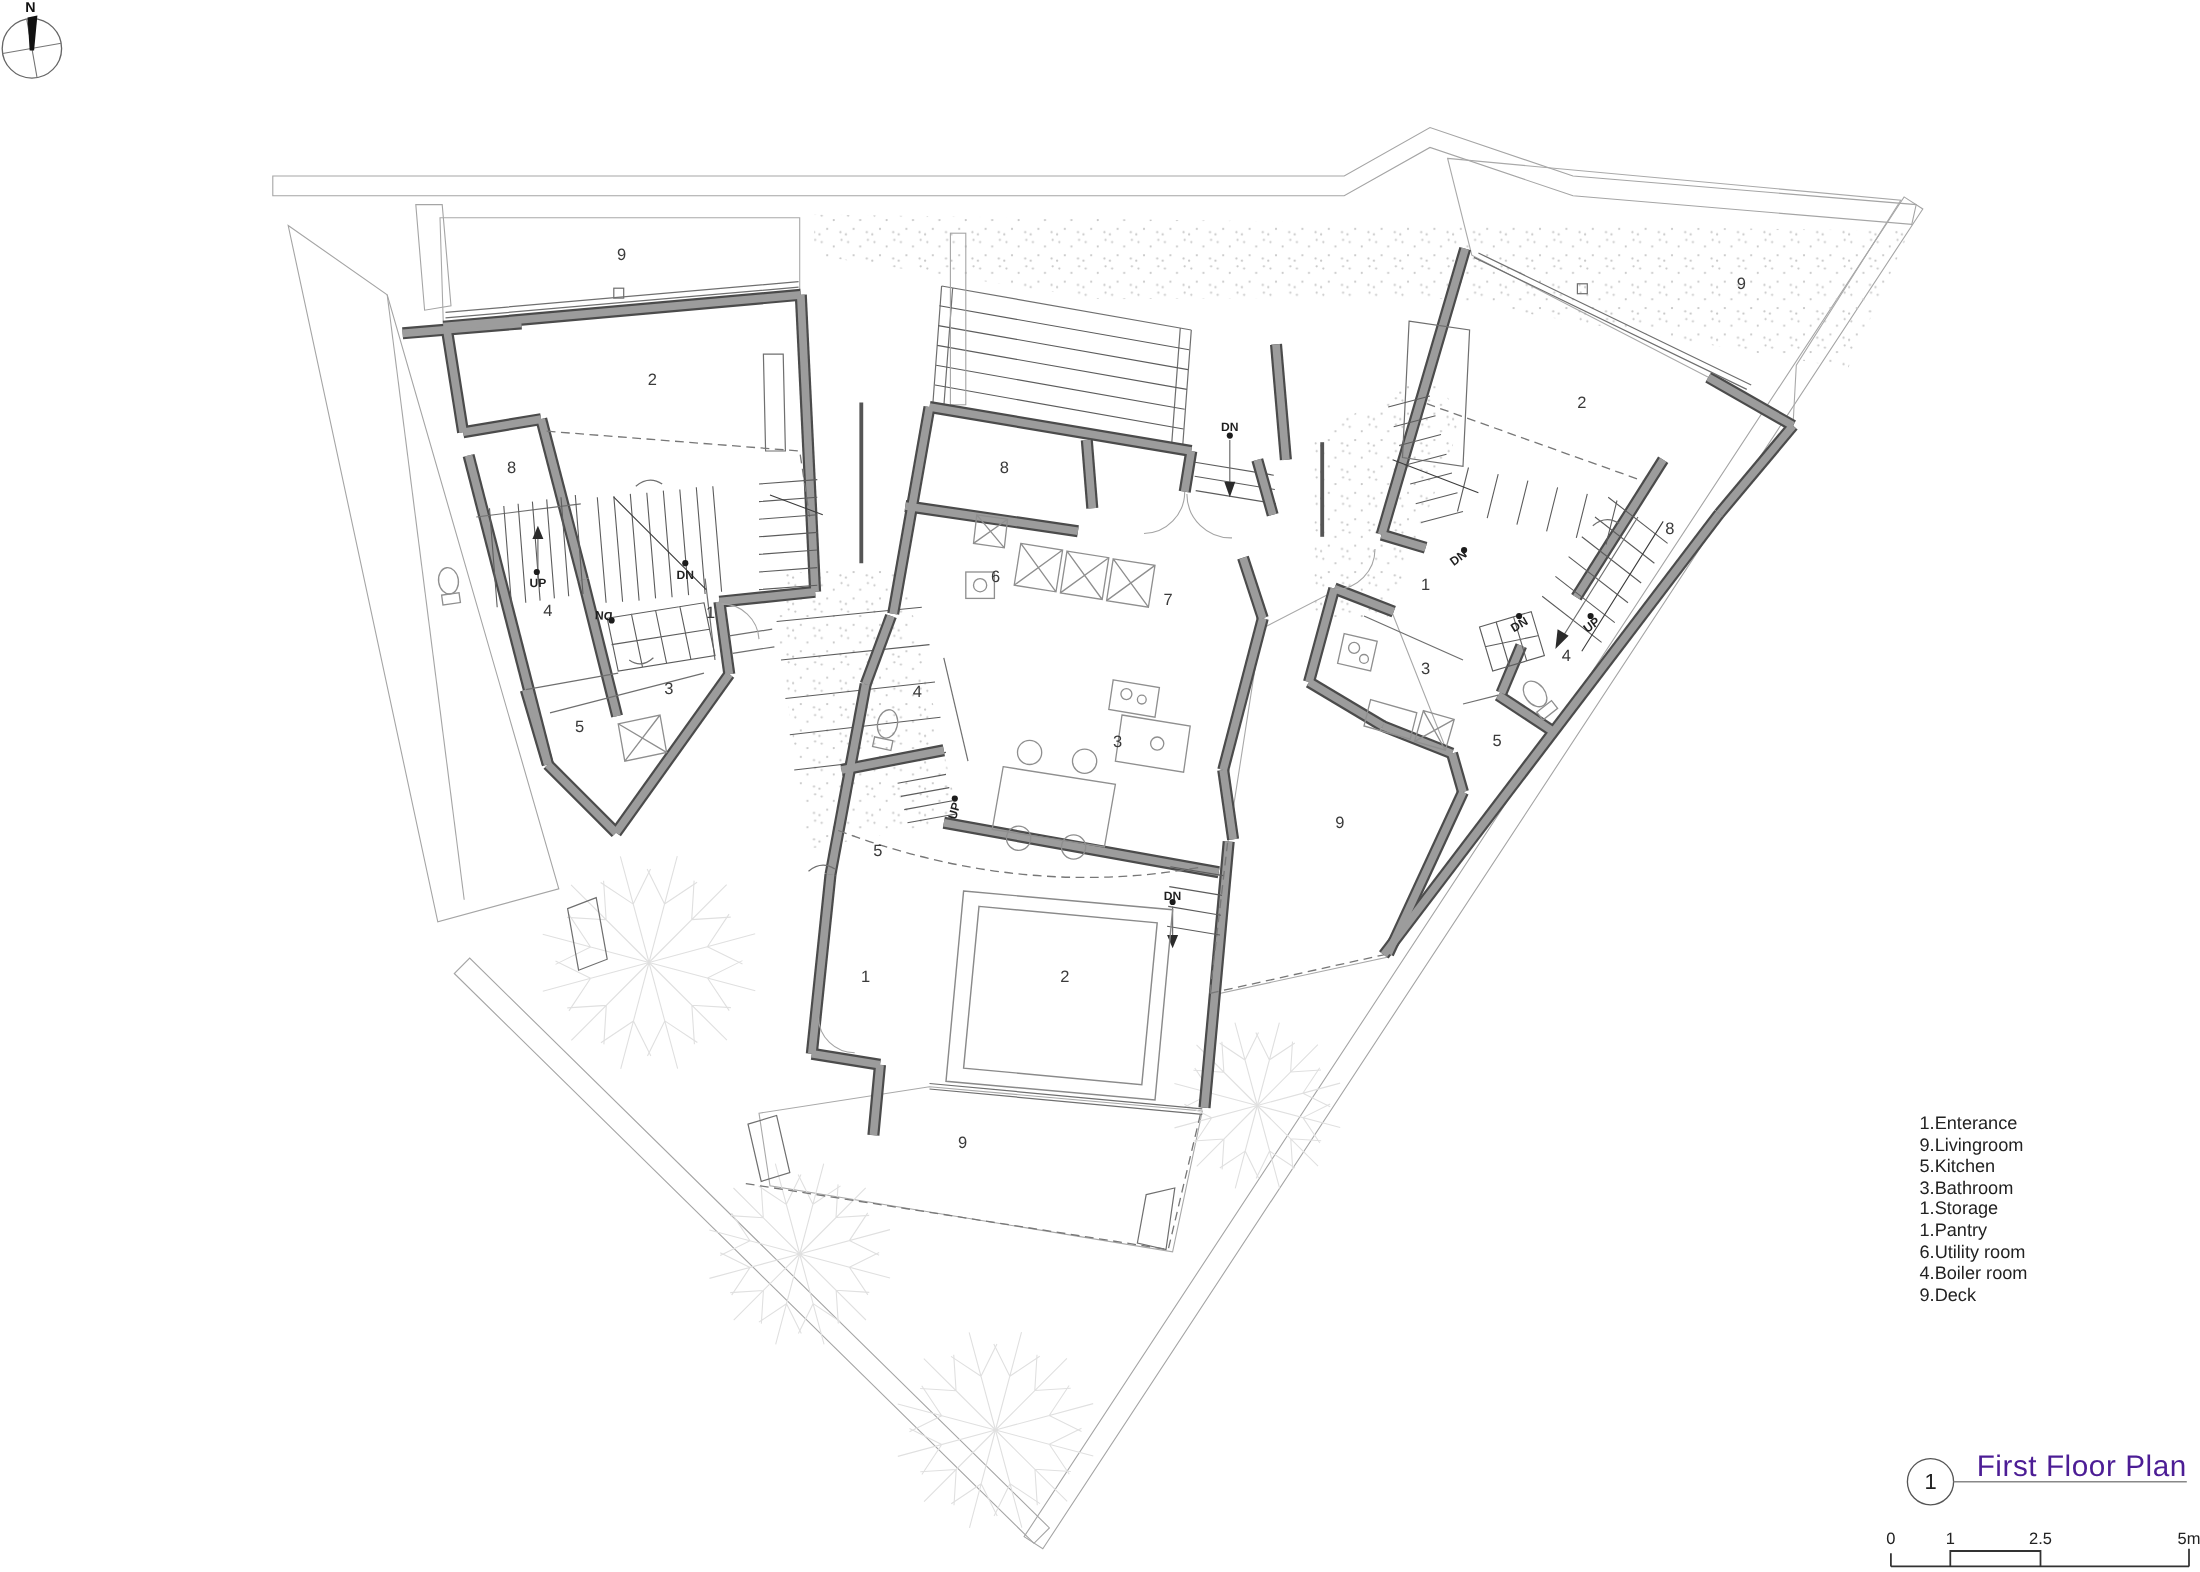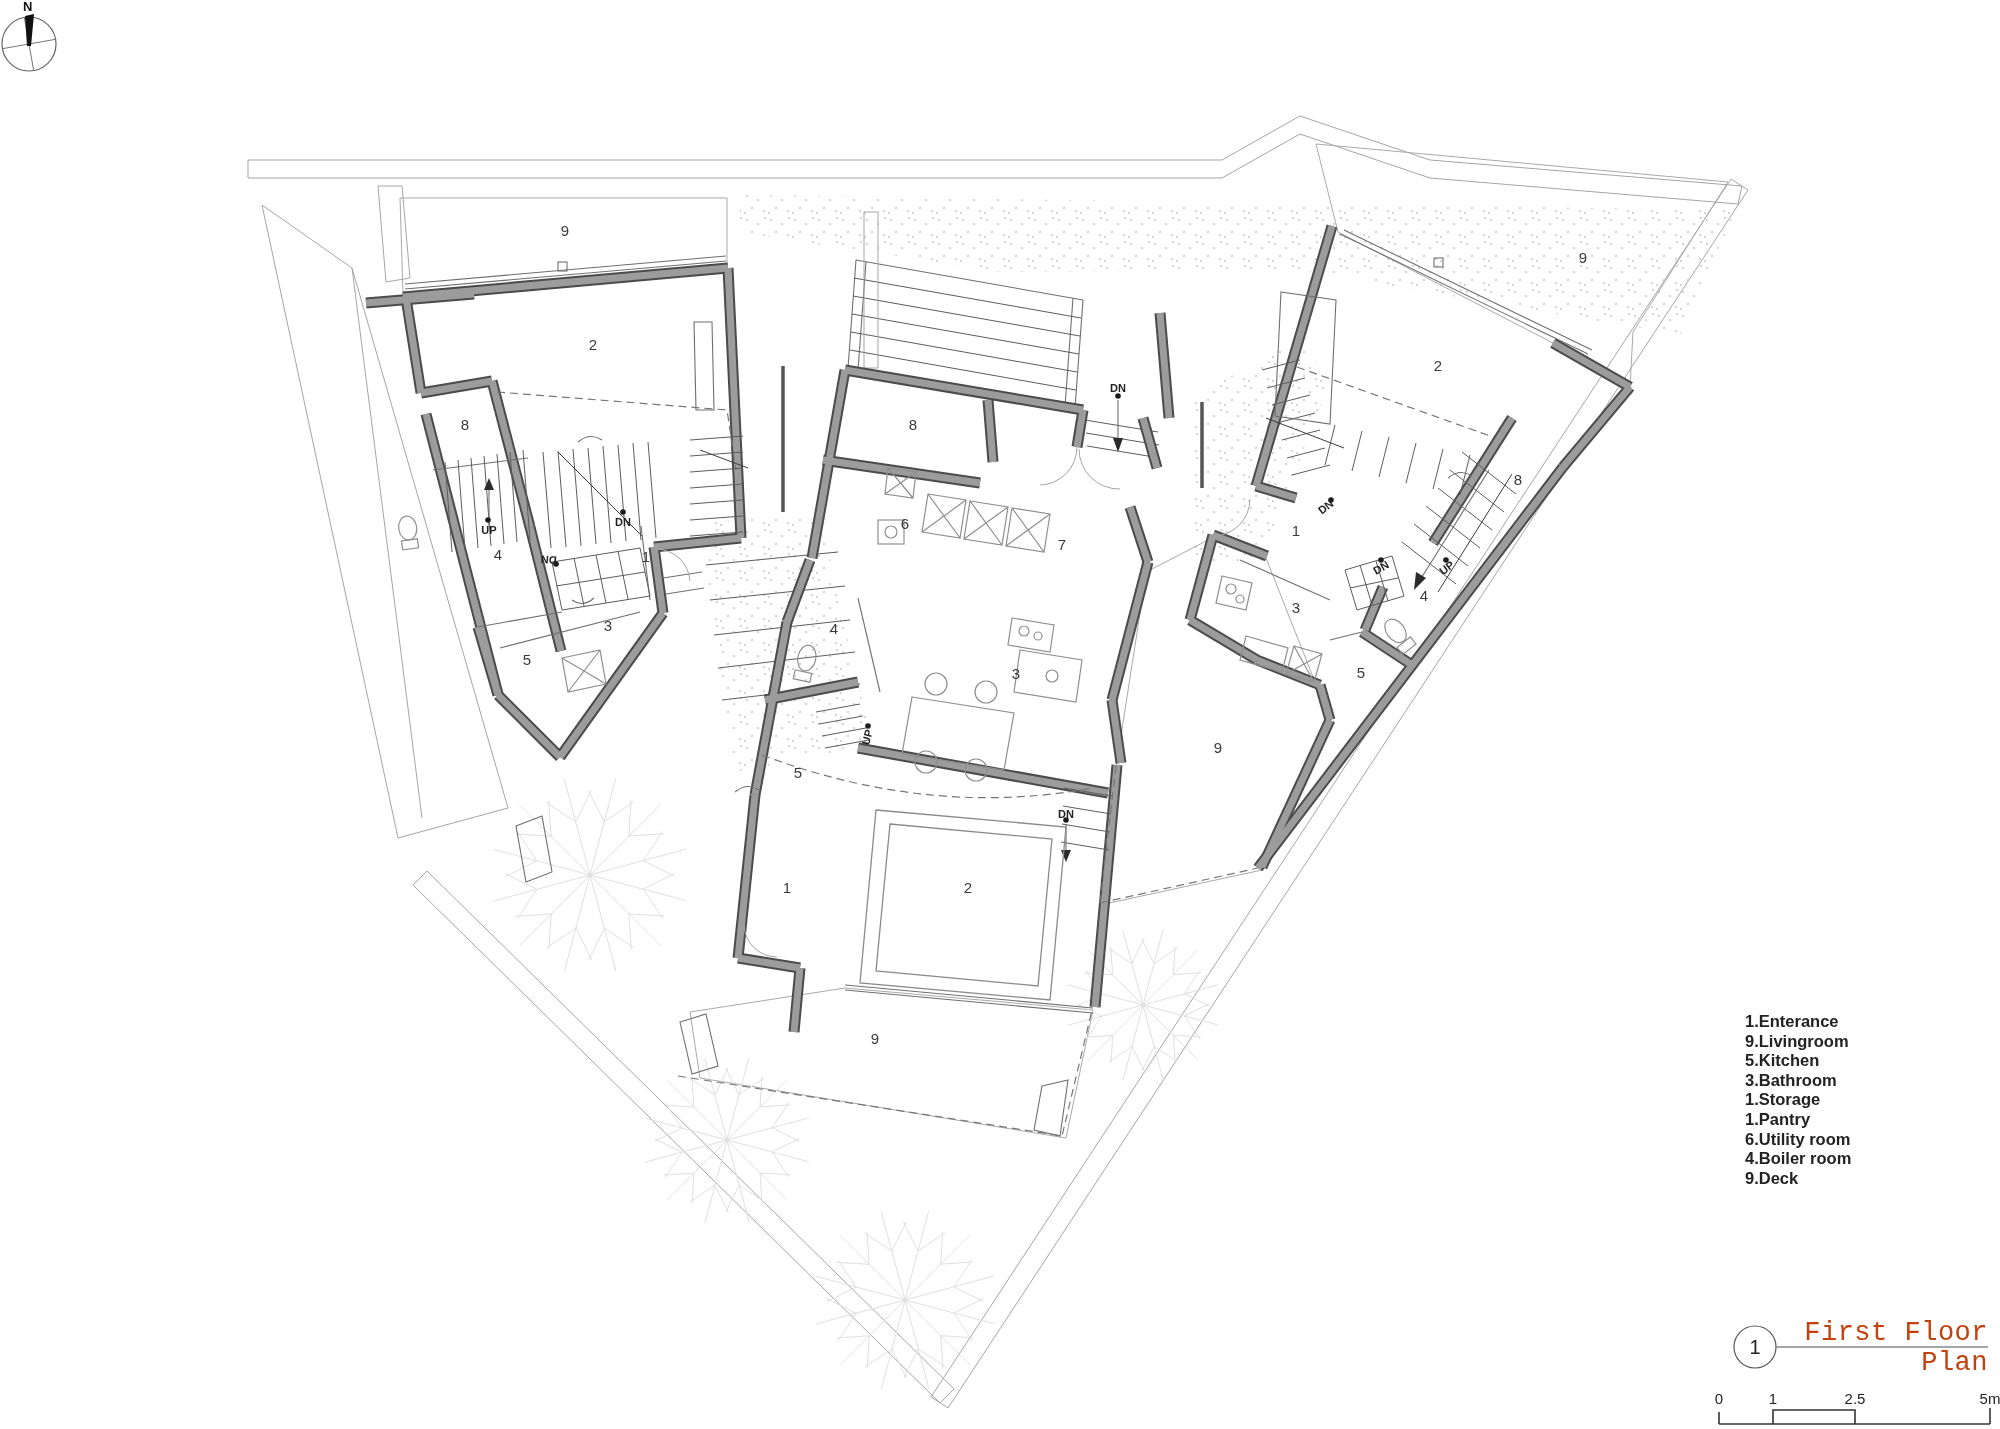--- a/index.html
+++ b/index.html
@@ -16,23 +16,23 @@
   .stair{stroke:#5c5c5c;stroke-width:1;fill:none;}
   .deckline{stroke:#a9a9a9;stroke-width:1;fill:none;}
   .furn{stroke:#8f8f8f;stroke-width:1.2;fill:none;}
   .rug{stroke:#8a8a8a;stroke-width:1.3;fill:none;}
   .brk{stroke:#3c3c3c;stroke-width:1;fill:none;}
   .arrow{fill:#2b2b2b;}
   .dot{fill:#1c1c1c;}
   .room-label{fill:#3a3a3a;}
   .stair-label{fill:#1f1f1f;font-weight:bold;}
   
-  .legend{position:absolute;left:1745px;top:1012px;color:#222;font-size:16.5px;line-height:19.6px;font-weight:bold;}
+  .legend{position:absolute;left:1745px;top:1012px;color:#222;font-size:16.5px;line-height:19.6px;}
   .titleblock-text{position:absolute;left:1790px;top:1318px;width:198px;text-align:right;
-                   font-size:27px;color:#c2410c;letter-spacing:.5px;font-family:Liberation Mono, monospace;}
+                   font-size:27px;color:#4c1d95;letter-spacing:.5px;}
 </style>
 </head>
 <body>
 
 <div class="canvas">
 <svg width="2000" height="1429" viewBox="0 0 2000 1429">
   <defs>
     <pattern id="pebb" width="28" height="18" patternUnits="userSpaceOnUse">
       <ellipse cx="6" cy="9" rx="5" ry="7" fill="none" stroke="#c2c2c2" stroke-width="0.9" transform="rotate(18 6 9)"></ellipse>
       <ellipse cx="16" cy="8" rx="4" ry="6" fill="none" stroke="#c2c2c2" stroke-width="0.9" transform="rotate(-14 16 8)"></ellipse>

